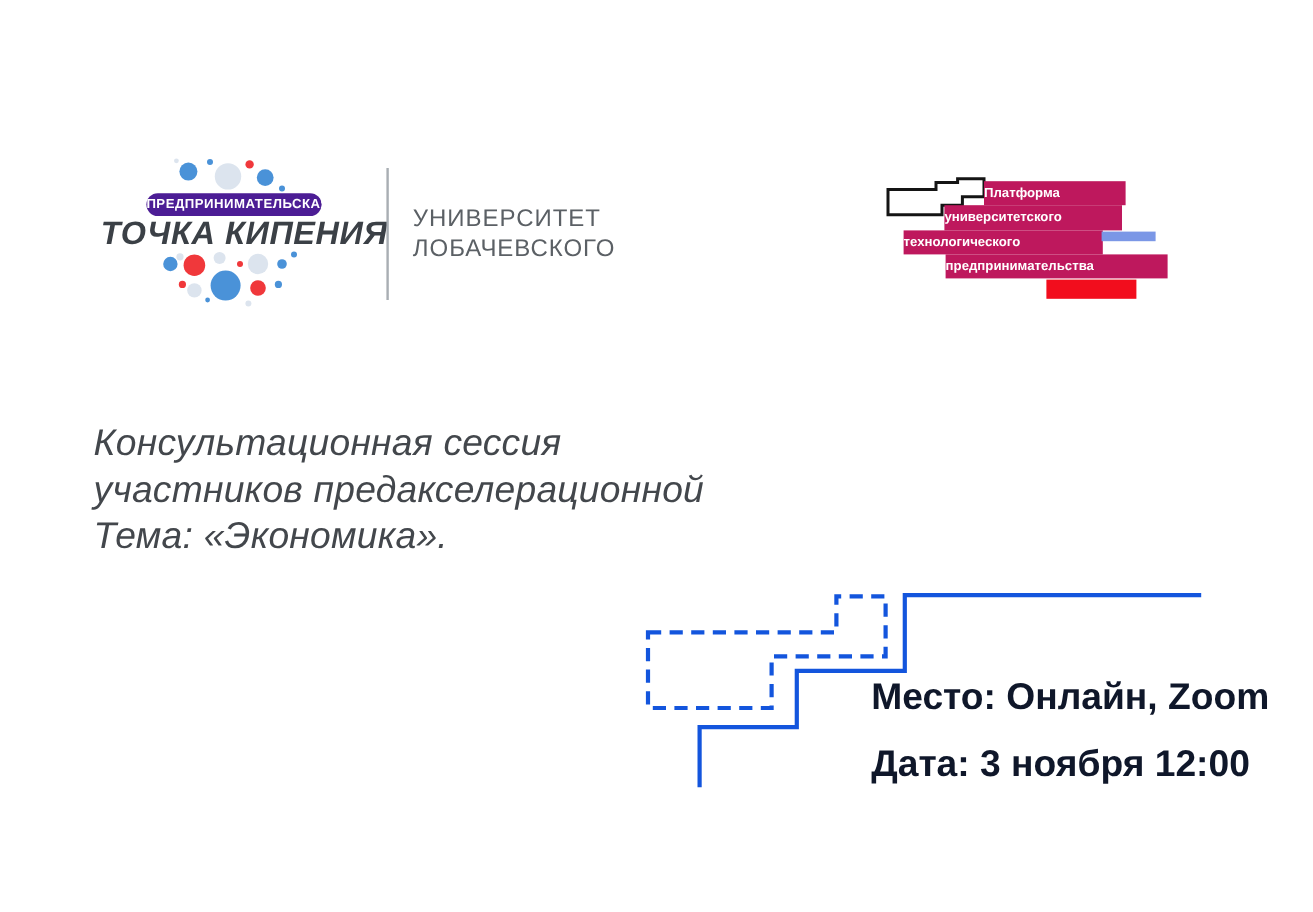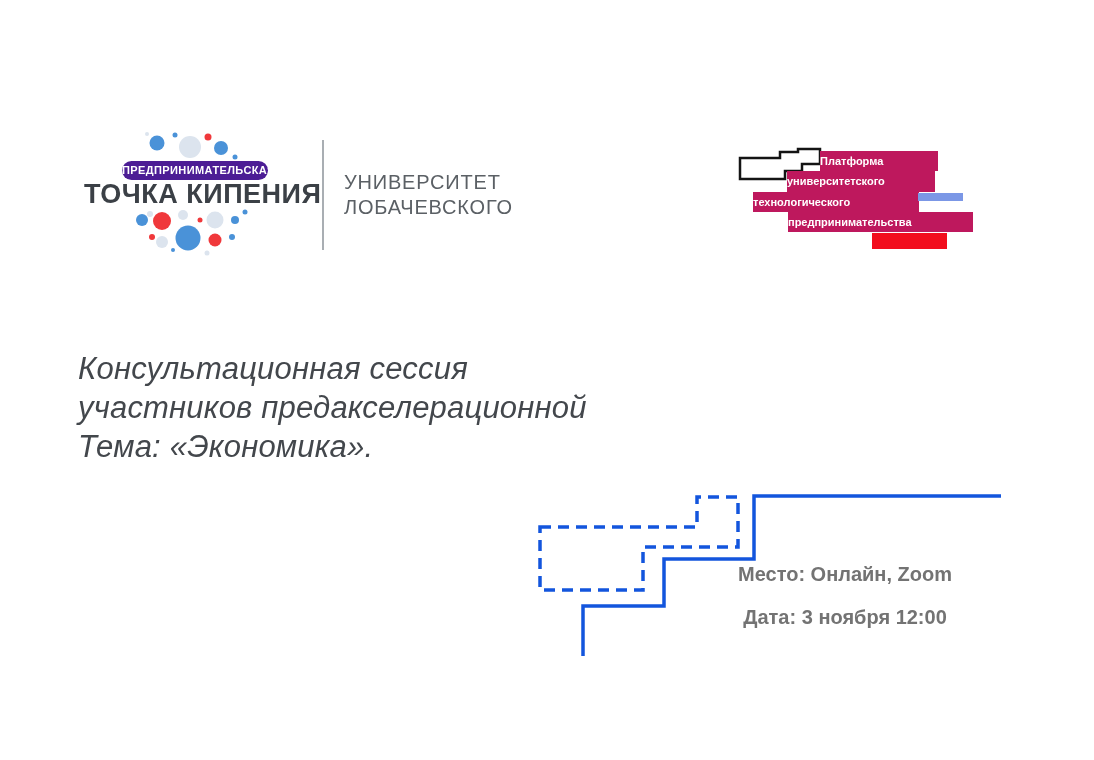--- a/index.html
+++ b/index.html
@@ -16,21 +16,21 @@
   .tk-pill {
     position: absolute; left: 122px; top: 161px;
     width: 146px; height: 19px;
     background: #4c1d95; border-radius: 10px;
     color: #ffffff; font-size: 11px; font-weight: bold;
     line-height: 19px; text-align: center; letter-spacing: 0.4px;
   }
   .tk-name {
     position: absolute; left: 84px; top: 179px; width: 222px;
     color: #3b4046; font-size: 27px; font-weight: 800;
-    text-align: center; letter-spacing: 0.5px; white-space: nowrap;
+    text-align: center; letter-spacing: 0.5px; white-space: nowrap; font-style: italic;
   }
   .logo-divider {
     position: absolute; left: 322px; top: 140px;
     width: 2px; height: 110px; background: #a9aeb3;
   }
   .uni-name {
     position: absolute; left: 344px; top: 170px;
     color: #5b6065; font-size: 20px; line-height: 25px;
     letter-spacing: 0.8px; white-space: nowrap;
   }
@@ -57,23 +57,23 @@
   
   .main-title {
     position: absolute; left: 78px; top: 349px;
     color: #43474c; font-size: 31px; line-height: 39px;
     letter-spacing: 0.2px; white-space: nowrap; font-style: italic;
   }
   
   .deco { position: absolute; left: 530px; top: 488px; }
   
   .event-info {
-    position: absolute; left: 705px; top: 563px; width: 280px;
-    text-align: center; color: #737373;
-    font-size: 20px; font-weight: bold; white-space: nowrap;
+    position: absolute; left: 726px; top: 563px; width: 280px;
+    text-align: center; color: #0f172a;
+    font-size: 31px; font-weight: bold; white-space: nowrap;
   }
   .event-info .line { margin: 0 0 20px 0; }
 </style>
 </head>
 <body>
 
 <div class="canvas">
 
   <div class="tk-logo">
     <svg width="1094" height="760" style="position:absolute;left:0;top:0;" viewBox="0 0 1094 760">

